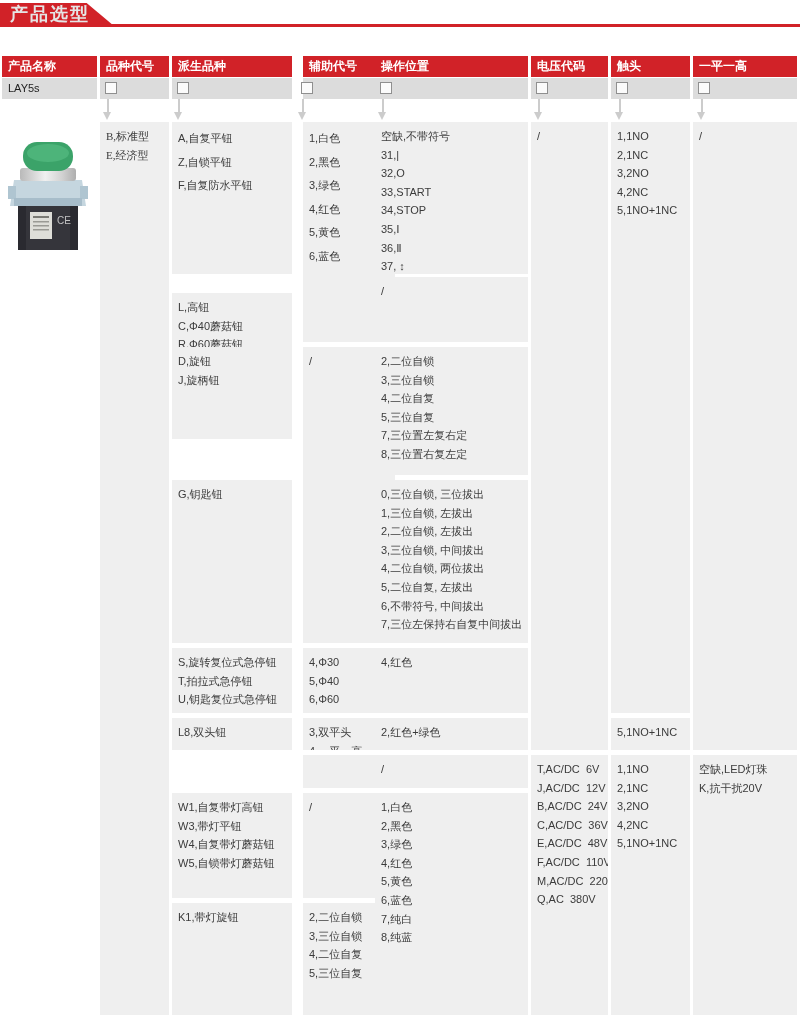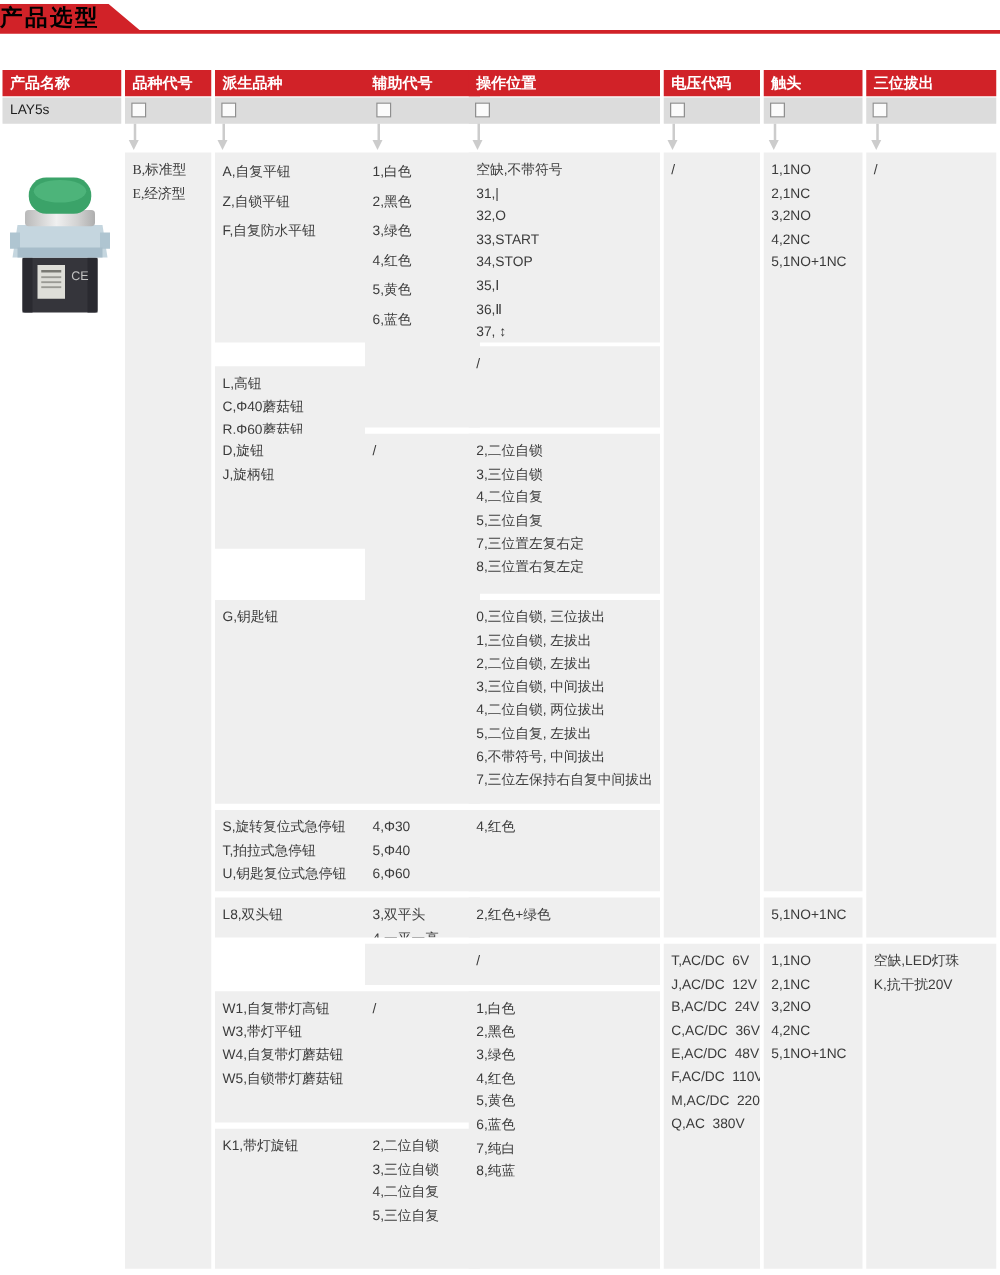--- a/index.html
+++ b/index.html
@@ -14,29 +14,29 @@
   .screen{
     position:relative;width:800px;height:1020px;background:#ffffff;overflow:hidden;
     font-family:"Liberation Sans","DejaVu Sans",sans-serif;color:var(--ink);
   }
   
   .banner{
     position:absolute;left:0;top:3px;width:114px;height:23px;background:var(--red);
     clip-path:polygon(0 0,76% 0,100% 100%,0 100%);
   }
   .banner-title{
-    color:#000000;font-weight:bold;font-size:18px;line-height:23px;
-    letter-spacing:2px;white-space:nowrap;
+    color:#e5e5e5;font-weight:bold;font-size:18px;line-height:23px;
+    padding-left:10px;letter-spacing:2px;white-space:nowrap;
   }
   .banner-line{position:absolute;left:0;top:24px;width:800px;height:3px;background:var(--red);}
   
   .col1{left:2px;width:95px;}
   .col2{left:100px;width:69px;font-family:Liberation Serif, serif;}
   .col3{left:172px;width:120px;}
-  .col4{left:292px;width:92px;}
+  .col4{left:303px;width:92px;}
   .col5{left:375px;width:153px;}
   .col6{left:531px;width:77px;}
   .col7{left:611px;width:79px;}
   .col8{left:693px;width:104px;}
   
   .hcell{
     position:absolute;top:56px;height:21px;background:var(--red);
     color:#fff;font-size:12px;font-weight:bold;line-height:21px;padding-left:6px;
     white-space:nowrap;overflow:hidden;
   }
@@ -75,21 +75,21 @@
   </div>
   <div class="banner-line"></div>
 
   <div class="hcell col1">产品名称</div>
   <div class="hcell col2">品种代号</div>
   <div class="hcell col3">派生品种</div>
   <div class="hcell col4">辅助代号</div>
   <div class="hcell col5">操作位置</div>
   <div class="hcell col6">电压代码</div>
   <div class="hcell col7">触头</div>
-  <div class="hcell col8">三位拔出</div>
+  <div class="hcell col8">一平一高</div>
 
   <div class="scell col1">
     <div class="product-name">LAY5s</div>
   </div>
   <div class="scell col2"></div>
   <div class="scell col3"></div>
   <div class="scell col4"></div>
   <div class="scell col5"></div>
   <div class="scell col6"></div>
   <div class="scell col7"></div>

